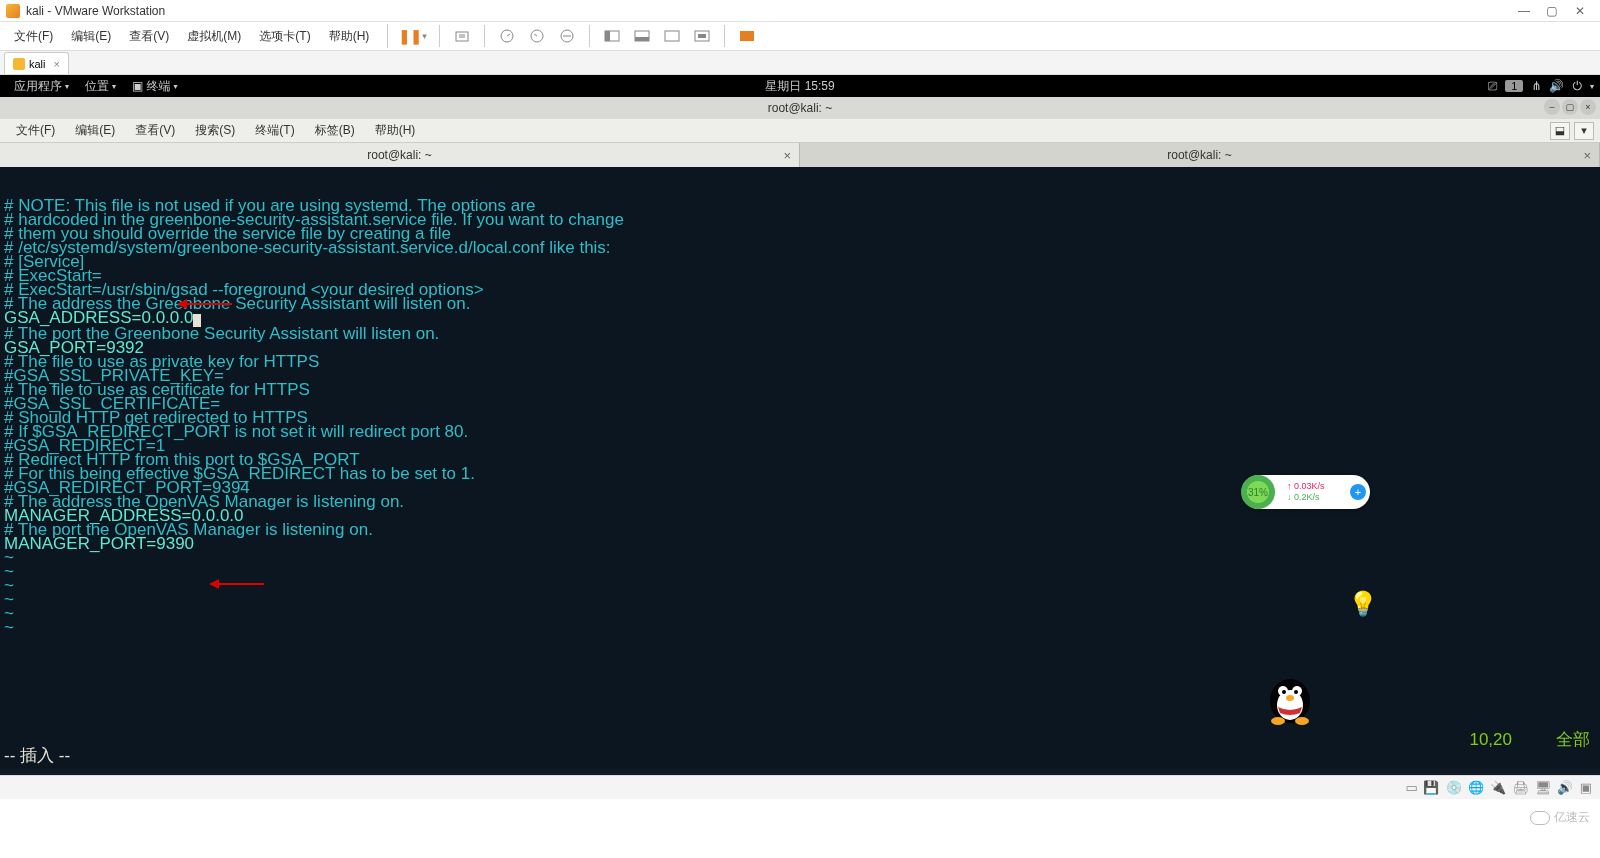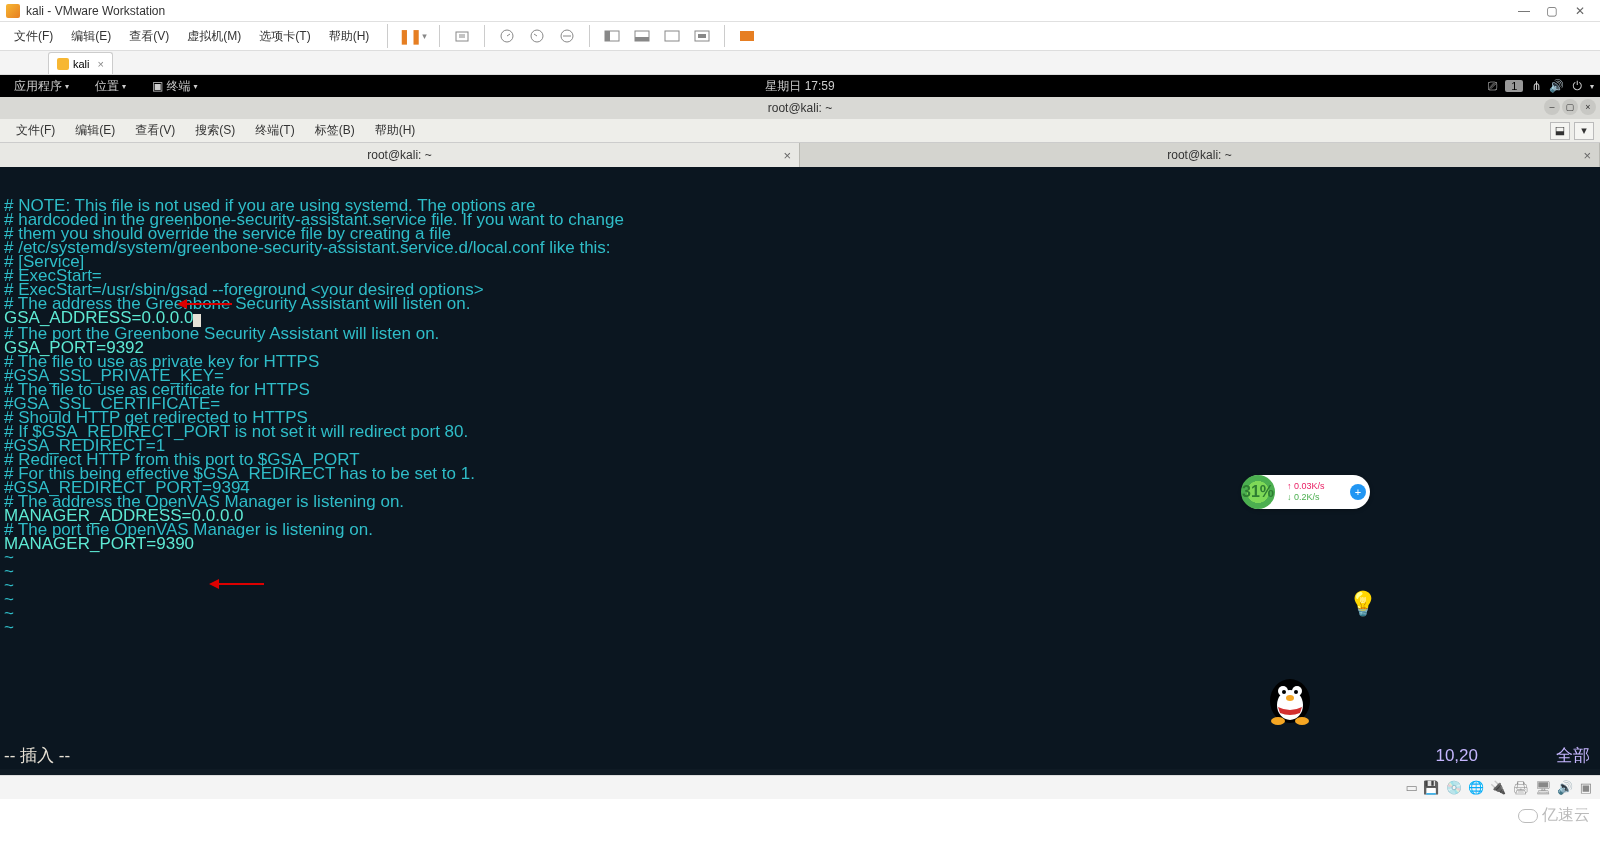--- a/index.html
+++ b/index.html
@@ -17,30 +17,30 @@
 
 
 .vm-toolbar { height:34px; border:1px solid #ddd; background:#f8f8f8; display:flex; align-items:center; padding:0 8px; gap:2px; }
 .tb-sep { width:1px; height:22px; background:#ccc; margin:0 6px; }
 .tb-btn { width:28px; height:26px; display:flex; align-items:center; justify-content:center; border:1px solid transparent; border-radius:2px; color:#555; font-size:14px; }
 .tb-btn.orange { color:#e67e22; font-weight:bold; }
 .tb-chev { font-size:9px; color:#888; margin-left:-4px; margin-right:4px; }
 
 
 .guest-tabs { height:24px; background:#f4f4f4; border-bottom:1px solid #ddd; display:flex; align-items:flex-end; padding-left:4px; }
-.guest-tab { height:22px; background:#fff; border:1px solid #ccc; border-bottom:none; border-radius:3px 3px 0 0; padding:0 8px; display:flex; align-items:center; font-size:11px; gap:4px;margin-left:44px; }
+.guest-tab { height:22px; background:#fff; border:1px solid #ccc; border-bottom:none; border-radius:3px 3px 0 0; padding:0 8px; display:flex; align-items:center; font-size:11px; gap:4px; }
 .guest-tab .gx { font-size:11px; color:#888; margin-left:4px; }
 .guest-tab .gico { width:12px; height:12px; background:#f7b733; border-radius:2px; }
 
 
 .kali { height:700px; background:#0f1a24; position:relative; overflow:hidden; }
 
 
 .kali-panel { height:22px; background:#000; color:#ccc; font-size:12px; display:flex; align-items:center; padding:0 6px; }
-.kali-panel .kp-left { display:flex; align-items:center; gap:10px; }
+.kali-panel .kp-left { display:flex; align-items:center; gap:0; }
 .kali-panel .kp-item { padding:0 8px; display:flex; align-items:center; gap:3px; }
 .kali-panel .kp-center { position:absolute; left:50%; transform:translateX(-50%); }
 .kali-panel .kp-right { margin-left:auto; display:flex; align-items:center; gap:8px; }
 .kali-panel .ws { background:#999; color:#000; padding:0 6px; font-size:11px; border-radius:2px; }
 .tri-down { font-size:8px; }
 
 
 .term-titlebar { height:22px; background:#d9d9d5; display:flex; align-items:center; justify-content:center; font-size:12px; color:#333; position:relative; }
 .term-titlebar .wb { position:absolute; right:4px; top:2px; display:flex; gap:2px; }
 .term-titlebar .wb span { width:16px; height:16px; background:#c8c8c4; border-radius:50%; display:flex; align-items:center; justify-content:center; font-size:9px; color:#333; }
@@ -54,44 +54,44 @@
 .term-tab { flex:1; display:flex; align-items:center; justify-content:center; font-size:12px; color:#333; border-right:1px solid #b8b8b2; position:relative; }
 .term-tab.active { background:#e8e8e4; }
 .term-tab .tx { position:absolute; right:8px; font-size:13px; color:#666; }
 
 
 .term-body { background:#0b1620; color:#2fbdc8; font-family:"DejaVu Sans Mono","Courier New",monospace; font-size:17px; line-height:14px; padding:4px 4px 4px 4px; height:602px; white-space:pre; position:relative; }
 .term-body .wht { color:#5eead4; }
 .term-body .tilde { color:#2fbdc8; }
 .term-body .cursor { background:#e8e2d6; display:inline-block; width:8px; height:13px; vertical-align:text-bottom; }
 .term-body .status-left { position:absolute; bottom:6px; left:4px; color:#e8e2d6; font-weight:normal; }
-.term-body .status-right { position:absolute; bottom:6px; right:10px; color:#c4b5fd; display:flex; gap:78px; }
+.term-body .status-right { position:absolute; bottom:22px; right:10px; color:#84cc16; display:flex; gap:44px; }
 
 
 .arrow { position:absolute; height:2px; background:#d00; }
 .arrow::before { content:""; position:absolute; left:-10px; top:-4px; border:5px solid transparent; border-right:10px solid #d00; }
 
 
 .dragon { position:absolute; right:280px; top:150px; width:700px; height:450px; opacity:0.6; pointer-events:none; }
 
 
 .net-widget { position:absolute; right:230px; top:400px; width:128px; height:34px; background:#fff; border-radius:17px; box-shadow:0 1px 4px rgba(0,0,0,.3); display:flex; align-items:center; }
-.net-widget .pct { width:34px; height:34px; border-radius:50%; background:radial-gradient(circle,#7ed957 55%,#4caf50 56%); border:3px solid #4caf50; display:flex; align-items:center; justify-content:center; font-size:16px; font-weight:bold; color:#2e7d32; margin-left:-1px; }
+.net-widget .pct { width:34px; height:34px; border-radius:50%; background:radial-gradient(circle,#7ed957 55%,#4caf50 56%); border:3px solid #4caf50; display:flex; align-items:center; justify-content:center; font-size:10px; font-weight:normal; color:#2e7d32; margin-left:-1px; }
 .net-widget .speeds { flex:1; font-size:9px; line-height:11px; padding-left:12px; color:#666; }
 .net-widget .plus { width:16px; height:16px; border-radius:50%; background:#2196f3; color:#fff; font-size:11px; display:flex; align-items:center; justify-content:center; margin-right:4px; }
 
 .bulb { position:absolute; right:222px; top:515px; font-size:24px; }
 .penguin { position:absolute; right:280px; top:590px; width:60px; height:60px; }
 
 
 .vm-status { height:24px; background:#f4f4f4; border-top:1px solid #ddd; display:flex; align-items:center; padding:0 8px; font-size:12px; color:#444; }
 .vm-status .sicons { margin-left:auto; display:flex; gap:6px; color:#888; font-size:13px; }
 
 
-.mark { position:absolute; right:10px; bottom:32px; font-size:16px; color:#bbb; display:flex; align-items:center; gap:4px; }
+.mark { position:absolute; right:10px; bottom:32px; font-size:12px; color:#bbb; display:flex; align-items:center; gap:4px; }
 .mark .cloud { width:20px; height:14px; border:1px solid #bbb; border-radius:8px; }
 </style>
 </head>
 <body>
 
 <div class="vm-title">
   <span class="ico"></span>
   <span>kali - VMware Workstation</span>
   <span class="spacer"></span>
   <span class="winbtn">—</span>
@@ -192,21 +192,21 @@
       <span class="kp-item">
           <span>应用程序</span>
           <span class="tri-down">▾</span>
         </span>
       <span class="kp-item">
           <span>位置</span>
           <span class="tri-down">▾</span>
         </span>
       <span class="kp-item">▣ <span>终端</span><span class="tri-down">▾</span></span>
     </div>
-    <span class="kp-center">星期日 17:59</span>
+    <span class="kp-center">星期日 15:59</span>
     <div class="kp-right">
       <span>⎚</span>
       <span class="ws">1</span>
       <span>⋔</span>
       <span>🔊</span>
       <span>⏻</span>
       <span class="tri-down">▾</span>
     </div>
   </div>
 

